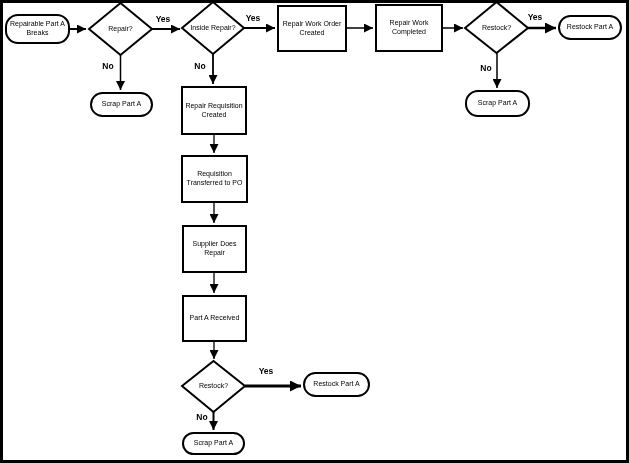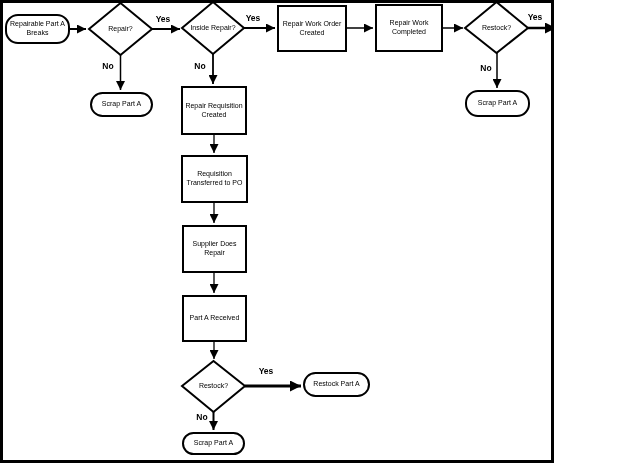--- a/index.html
+++ b/index.html
@@ -1,17 +1,17 @@
 <!DOCTYPE html>
 <html><head>
 <meta charset="utf-8">
 <style>
   html,body{margin:0;padding:0;background:#fff;}
   #canvas{
-    position:relative;width:554px;height:463px;background:#ffffff;
+    position:relative;width:629px;height:463px;background:#ffffff;
     font-family:"Liberation Sans", sans-serif;color:#000;overflow:hidden;
   }
   .frame{position:absolute;inset:0;border:3px solid #000;pointer-events:none;}
   .layer{position:absolute;left:0;top:0;}
   .node{
     position:absolute;box-sizing:border-box;display:flex;align-items:center;justify-content:center;
     text-align:center;font-size:7px;line-height:1.25;background:#fff;padding:1px 2px;
   }
   .proc{border:2px solid #000;}
   .term{border:2px solid #000;border-radius:13px;}

